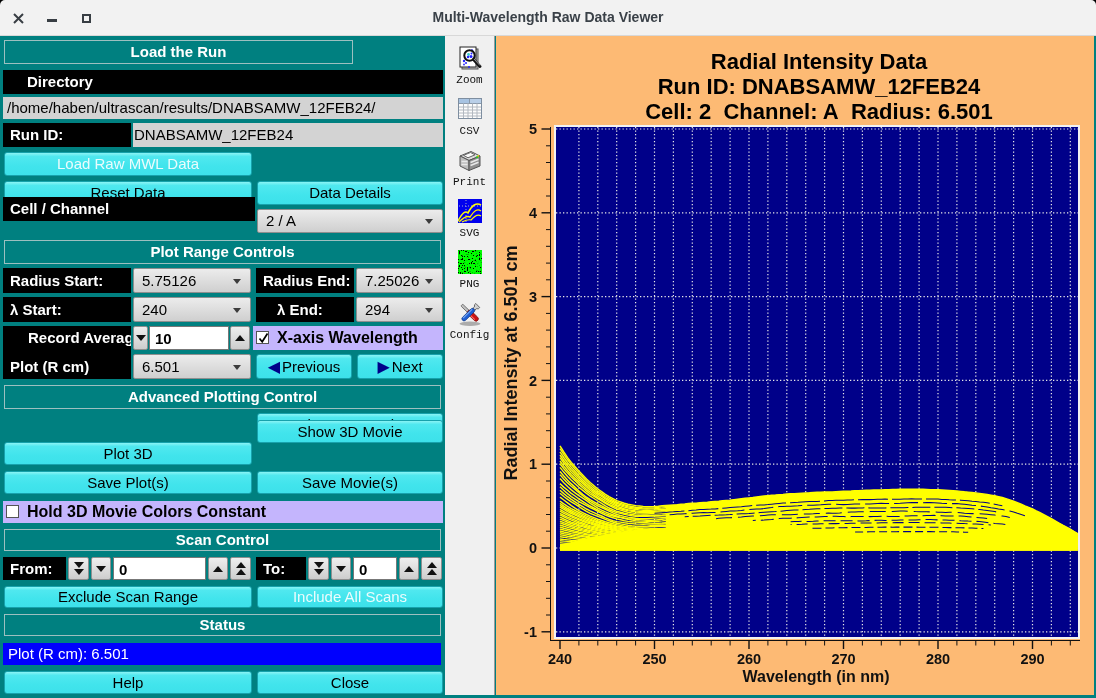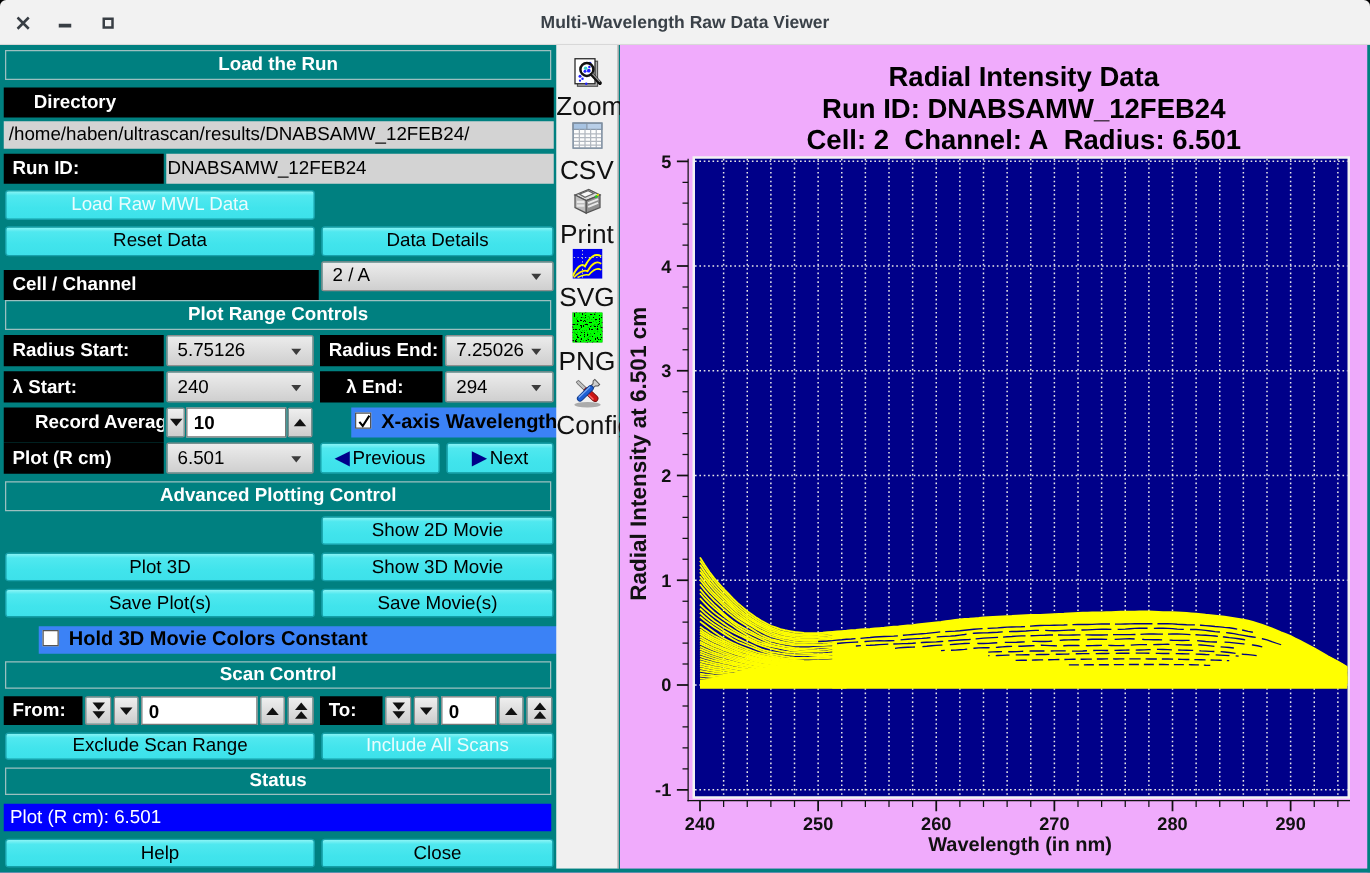--- a/index.html
+++ b/index.html
@@ -3,48 +3,48 @@
 * { margin:0; padding:0; box-sizing:border-box; }
 body { width:1096px; height:698px; overflow:hidden; position:relative;
   font-family:"Liberation Sans",sans-serif; background:#008080; }
 #titlebar { position:absolute; left:0; top:0; width:1096px; height:36px;
   background:#f2f2f2; border-bottom:1px solid #d8d8d8; border-radius:5px 5px 0 0; }
 #titlebar .t { position:absolute; left:0; right:0; top:9px; text-align:center;
   font-size:14px; font-weight:bold; color:#3a4148; }
 #client { position:absolute; left:0; top:36px; width:1096px; height:662px; }
 #leftp { position:absolute; left:0; top:0; width:445px; height:659px; background:#008080; }
 #strip { position:absolute; left:445px; top:0; width:50px; height:659px; background:#f0f0f0; border-right:1px solid #9a9a9a; }
-#plotr { position:absolute; left:496px; top:0; width:598px; height:659px; background:#f0abfc; }
+#plotr { position:absolute; left:496px; top:0; width:598px; height:659px; background:#fdba74; }
 #rbord { position:absolute; left:1094px; top:0; width:2px; height:662px; background:#008080; }
 #bbord { position:absolute; left:0; top:659px; width:1096px; height:3px; background:#008080; }
 #leftp > div { position:absolute; font-size:15px; }
 .hdr { background:#008080; color:#fff; font-weight:bold; text-align:center;
   border:1px solid #9cc0c0; }
 .blk { background:#000; color:#fff; font-weight:bold; font-size:15px !important; white-space:nowrap; overflow:hidden; }
 .fld { background:#d3d3d3; color:#000; white-space:nowrap; }
 .btn { background:linear-gradient(#8af4f5 0%,#50e8ef 16%,#41e4ec 60%,#3de1ea 100%); color:#000;
   text-align:center; border:1px solid #17a2ac; border-radius:3px; }
 .btn.dis { color:#eafcfd; }
 .combo { background:linear-gradient(#ececec,#cfcfcf); color:#000; border:1px solid #8f8f8f;
   border-radius:2px; padding-left:8px; }
 .caret { position:absolute; right:9px; top:50%; margin-top:-2px; width:0; height:0;
   border-left:4.5px solid transparent; border-right:4.5px solid transparent; border-top:5.5px solid #3c3c3c; }
 .sbtn { background:linear-gradient(#efefef,#cdcdcd); border:1px solid #8f8f8f; border-radius:2px;
   display:flex; flex-direction:column; align-items:center; justify-content:center; }
 .tu { width:0; height:0; border-left:5px solid transparent; border-right:5px solid transparent; border-bottom:6px solid #111; }
 .td { width:0; height:0; border-left:5px solid transparent; border-right:5px solid transparent; border-top:6px solid #111; }
 .wfld { background:#fff; color:#000; border:1px solid #777; padding-left:5px;font-weight:bold; }
-.chkrow { background:#3b82f6; color:#000;margin-left:28px; }
+.chkrow { background:#c4b5fd; color:#000; }
 .chkrow b { font-size:16px; }
 .cbox { display:inline-block; width:13px; height:13px; background:#fff; border:1px solid #555;
   vertical-align:middle; margin:0 8px 3px 3px; position:relative; }
 .status { background:#0000fe; color:#fff; }
 .arr { color:#000089; margin-right:2px; font-size:16px; }
 .ic { position:absolute; left:50%; transform:translateX(-50%); }
-.iclab { position:absolute; left:0; width:100%; text-align:center; font-size:21px; color:#111; }
+.iclab { position:absolute; left:0; width:100%; text-align:center; font-size:11px; color:#111;font-family:Liberation Mono, monospace; }
 #strip .ic, #strip .iclab { position:absolute; }
 .ptitle { position:absolute; left:24px; width:598px; text-align:center; font-weight:bold; font-size:22px; color:#000; }
 .tick { font:bold 14.5px "Liberation Sans",sans-serif; fill:#111; }
 #ylab { position:absolute; left:-136px; top:318px; width:300px; height:18px;
   transform:rotate(-90deg); transform-origin:center; text-align:center;
   font-weight:bold; font-size:18px; color:#111; }
 #xlab { position:absolute; left:0; top:632px; width:640px; text-align:center;
   font-weight:bold; font-size:16px; color:#111; }
 .wbtn { position:absolute; color:#383e44; }
 </style></head><body>
@@ -53,29 +53,29 @@
 <div id="titlebar">
   <svg class="wbtn" style="left:13px;top:13px" width="11" height="11">
       <path d="M1 1 L10 10 M10 1 L1 10" stroke="#383e44" stroke-width="2"></path>
     </svg>
   <div class="wbtn" style="left:47px;top:19px;width:10px;height:2.5px;background:#383e44"></div>
   <div class="wbtn" style="left:82px;top:14px;width:9px;height:9px;border:2px solid #383e44"></div>
   <div class="t">Multi-Wavelength Raw Data Viewer</div>
 </div>
 <div id="client">
   <div id="leftp">
-<div class="hdr" style="left:4px;top:4px;width:437px;height:24px;line-height:22px">Load the Run</div>
+<div class="hdr" style="left:4px;top:4px;width:349px;height:24px;line-height:22px">Load the Run</div>
 <div class="blk" style="left:3px;top:34px;width:440px;height:24px;line-height:24px;padding-left:24px">Directory</div>
 <div class="fld" style="left:3px;top:61px;width:440px;height:22px;line-height:22px;padding-left:4px">/home/haben/ultrascan/results/DNABSAMW_12FEB24/</div>
 <div class="blk" style="left:3px;top:87px;width:128px;height:24px;line-height:24px;padding-left:7px">Run ID:</div>
 <div class="fld" style="left:133px;top:87px;width:310px;height:24px;line-height:24px;padding-left:1px">DNABSAMW_12FEB24</div>
 <div class="btn dis" style="left:4px;top:116px;width:248px;height:24px;line-height:22px">Load Raw MWL Data</div>
 <div class="btn" style="left:4px;top:145px;width:248px;height:24px;line-height:22px">Reset Data</div>
 <div class="btn" style="left:257px;top:145px;width:186px;height:24px;line-height:22px">Data Details</div>
-<div class="blk" style="left:3px;top:180px;width:252px;height:24px;line-height:24px;padding-left:7px">Cell / Channel</div>
+<div class="blk" style="left:3px;top:161px;width:252px;height:24px;line-height:24px;padding-left:7px">Cell / Channel</div>
 <div class="combo" style="left:257px;top:173px;width:186px;height:24px;line-height:22px">2 / A<span class="caret"></span></div>
 <div class="hdr" style="left:4px;top:204px;width:437px;height:24px;line-height:22px">Plot Range Controls</div>
 <div class="blk" style="left:3px;top:232px;width:128px;height:25px;line-height:25px;padding-left:7px">Radius Start:</div>
 <div class="combo" style="left:133px;top:232px;width:118px;height:25px;line-height:23px">5.75126<span class="caret"></span></div>
 <div class="blk" style="left:256px;top:232px;width:98px;height:25px;line-height:25px;padding-left:7px">Radius End:</div>
 <div class="combo" style="left:356px;top:232px;width:87px;height:25px;line-height:23px">7.25026<span class="caret"></span></div>
 <div class="blk" style="left:3px;top:261px;width:128px;height:25px;line-height:25px;padding-left:7px">λ Start:</div>
 <div class="combo" style="left:133px;top:261px;width:118px;height:25px;line-height:23px">240<span class="caret"></span></div>
 <div class="blk" style="left:256px;top:261px;width:98px;height:25px;line-height:25px;padding-left:21px">λ End:</div>
 <div class="combo" style="left:356px;top:261px;width:87px;height:25px;line-height:23px">294<span class="caret"></span></div>
@@ -90,21 +90,21 @@
 <div class="chkrow" style="left:253px;top:290px;width:190px;height:24px;line-height:24px"><span class="cbox"><svg width="13" height="13" style="position:absolute;left:0;top:0">
             <path d="M2.5 6.5 L5.2 9.8 L10.5 1.5" stroke="#000" stroke-width="1.7" fill="none"></path>
           </svg></span><b>X-axis Wavelength</b></div>
 <div class="blk" style="left:3px;top:318px;width:128px;height:25px;line-height:25px;padding-left:7px">Plot (R cm)</div>
 <div class="combo" style="left:133px;top:318px;width:118px;height:25px;line-height:23px">6.501<span class="caret"></span></div>
 <div class="btn" style="left:256px;top:318px;width:96px;height:25px;line-height:23px"><span class="arr">◀</span>Previous</div>
 <div class="btn" style="left:357px;top:318px;width:86px;height:25px;line-height:23px"><span class="arr">▶</span>Next</div>
 <div class="hdr" style="left:4px;top:349px;width:437px;height:24px;line-height:22px">Advanced Plotting Control</div>
 <div class="btn" style="left:257px;top:377px;width:186px;height:23px;line-height:21px">Show 2D Movie</div>
 <div class="btn" style="left:4px;top:406px;width:248px;height:23px;line-height:21px">Plot 3D</div>
-<div class="btn" style="left:257px;top:406px;width:186px;height:23px;line-height:21px">Show 3D Movie</div>
+<div class="btn" style="left:257px;top:384px;width:186px;height:23px;line-height:21px">Show 3D Movie</div>
 <div class="btn" style="left:4px;top:435px;width:248px;height:23px;line-height:21px">Save Plot(s)</div>
 <div class="btn" style="left:257px;top:435px;width:186px;height:23px;line-height:21px">Save Movie(s)</div>
 <div class="chkrow" style="left:3px;top:465px;width:440px;height:22px;line-height:22px"><span class="cbox"></span><b>Hold 3D Movie Colors Constant</b></div>
 <div class="hdr" style="left:4px;top:493px;width:437px;height:22px;line-height:20px">Scan Control</div>
 <div class="blk" style="left:3px;top:521px;width:63px;height:23px;line-height:23px;padding-left:7px">From:</div>
 <div class="sbtn" style="left:68px;top:521px;width:21px;height:23px">
         <span class="td"></span>
         <span class="td" style="margin-top:1px"></span>
       </div>
 <div class="sbtn" style="left:91px;top:521px;width:20px;height:23px">

